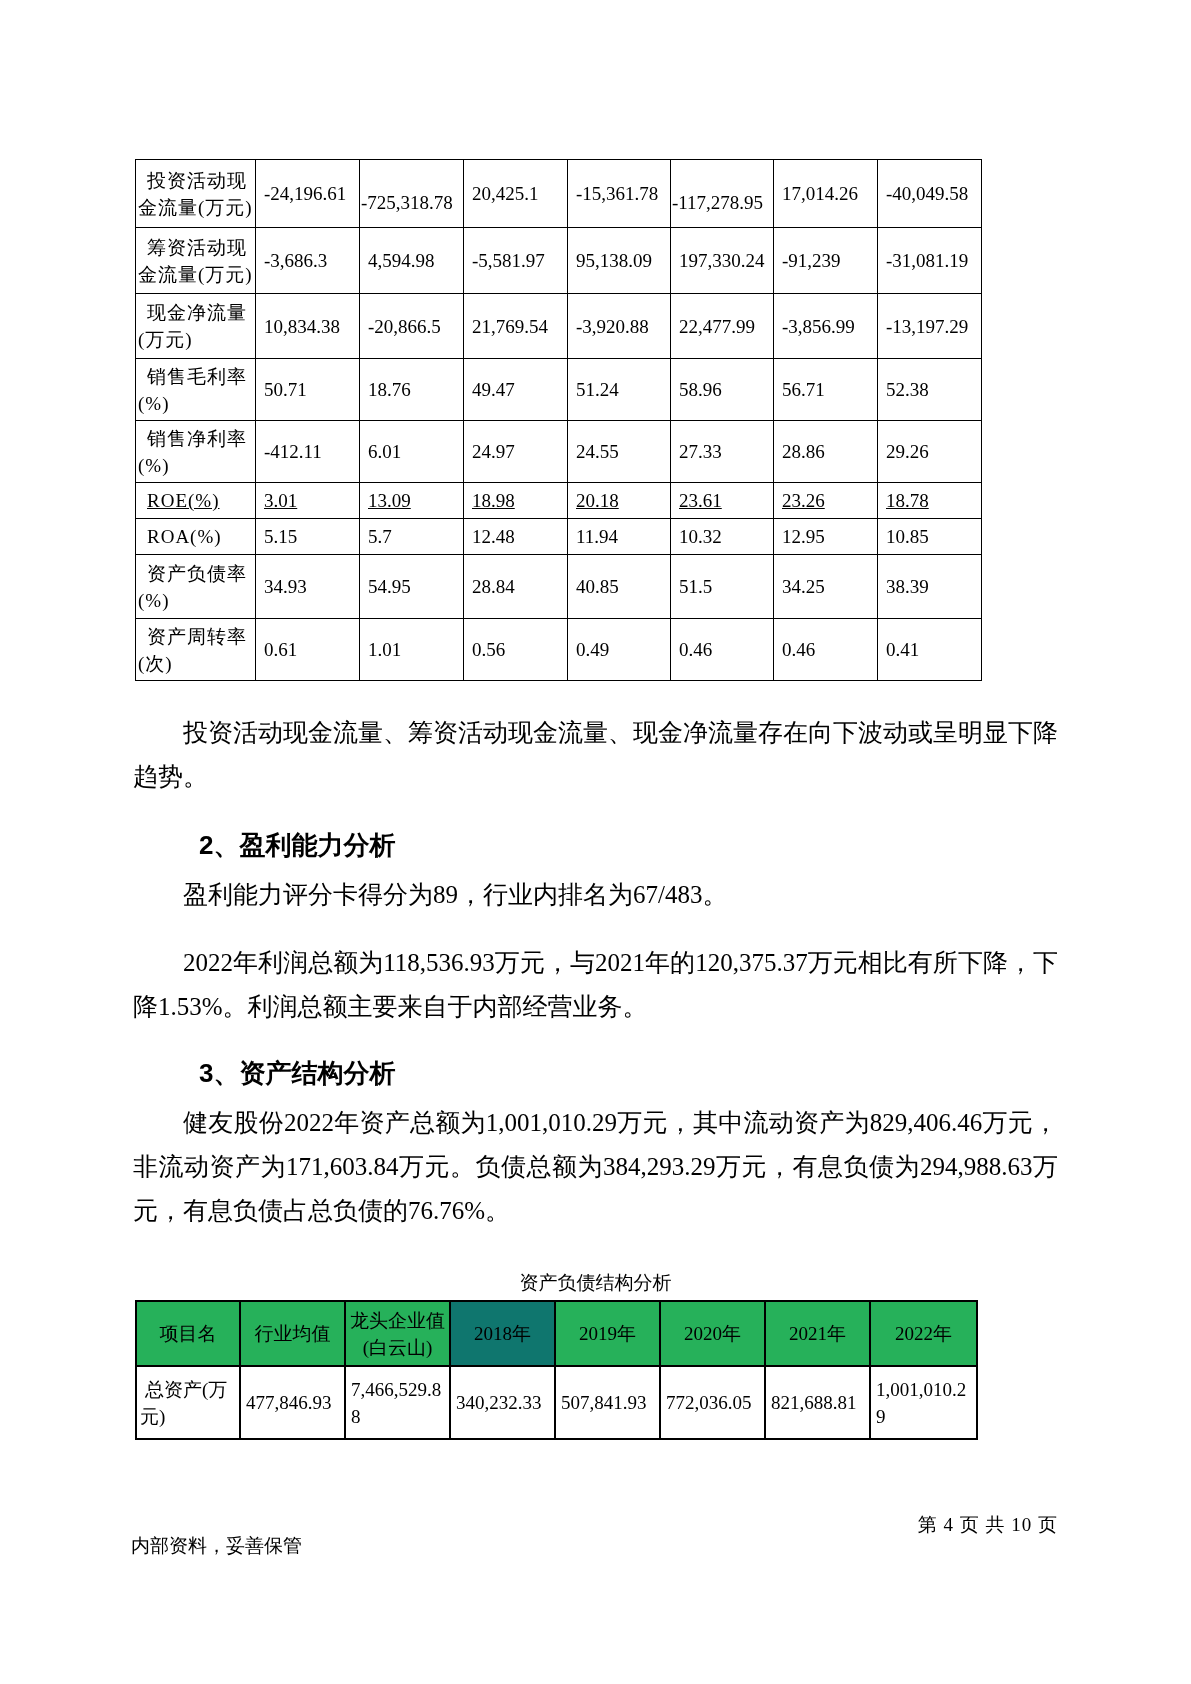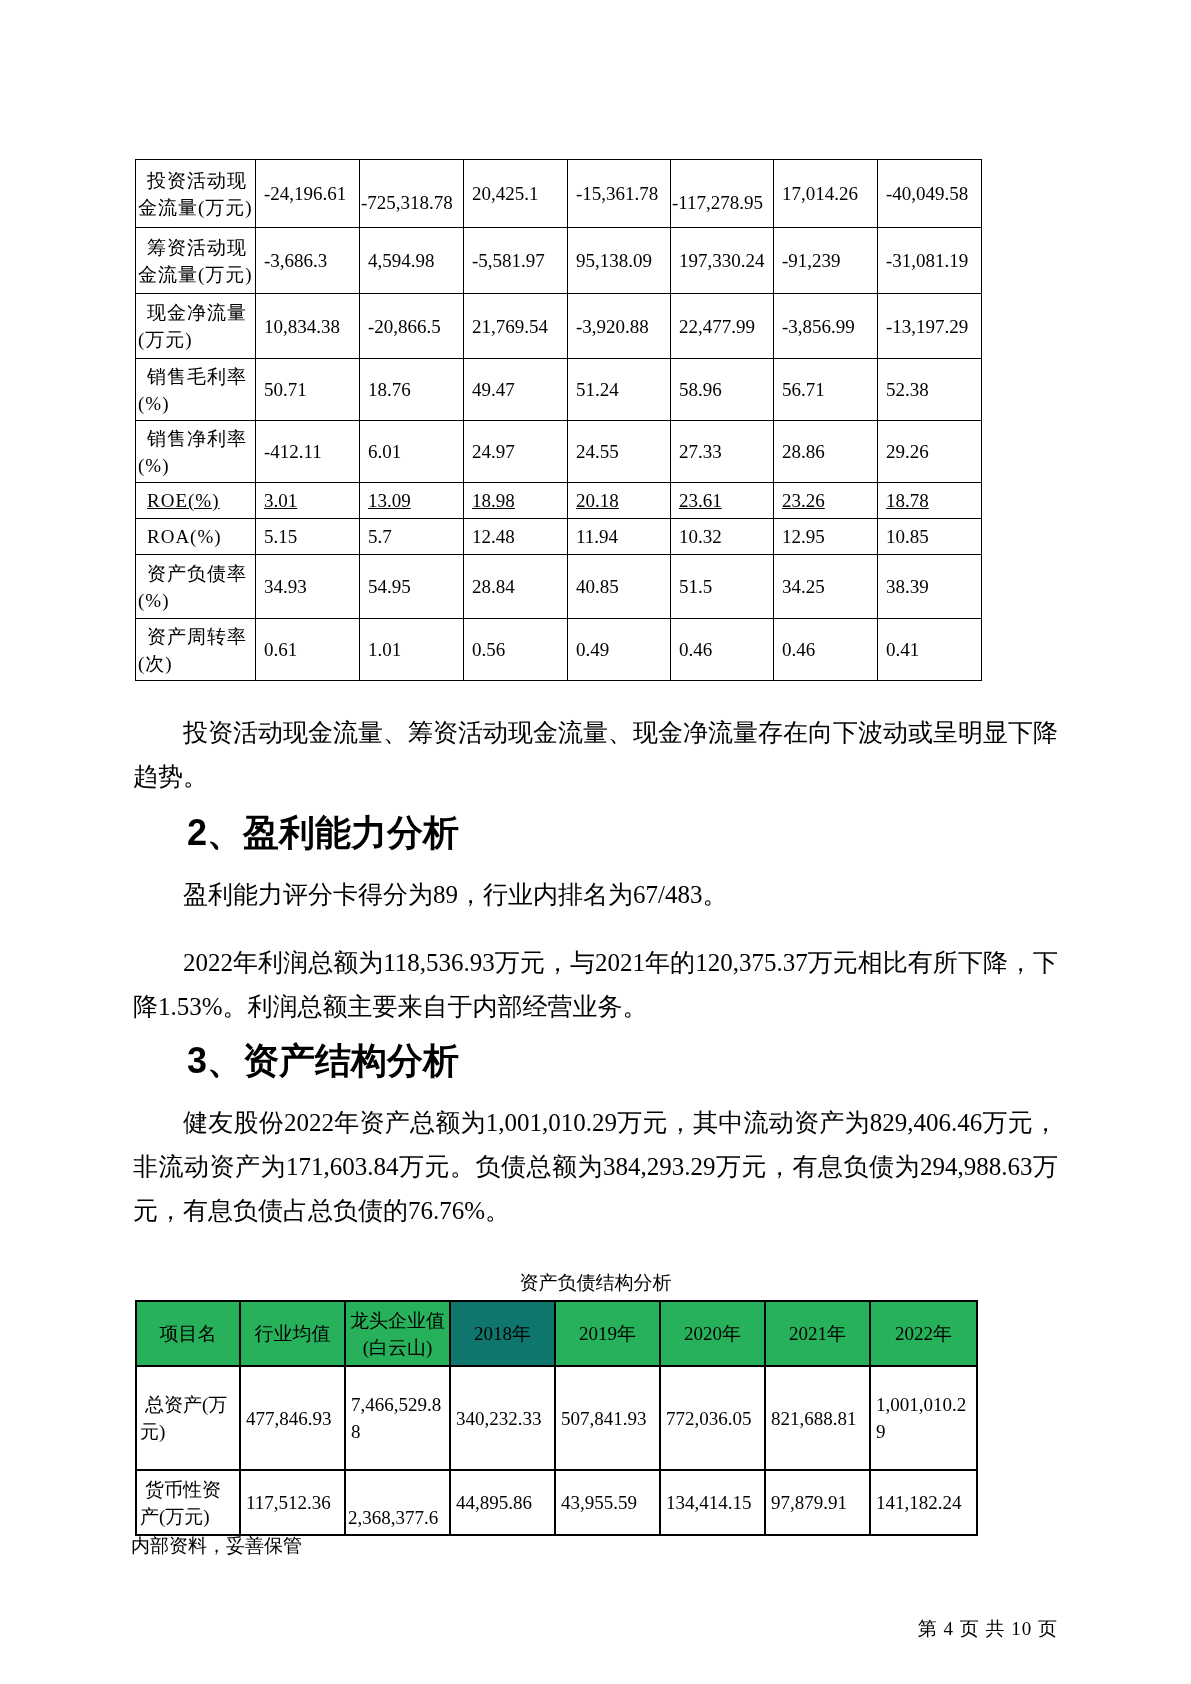--- a/index.html
+++ b/index.html
@@ -39,23 +39,23 @@
     padding-bottom:11px;
   }
   
   .para{
     position:absolute;left:133px;width:925px;
     font-size:25px;line-height:44px;
     text-align:justify;text-indent:50px;
     margin:0;
   }
   .hd{
-    position:absolute;left:183px;margin:4px;
+    position:absolute;left:183px;margin:16px;
     font-family:"Liberation Sans","DejaVu Sans",sans-serif;
-    font-weight:bold;font-size:36px;line-height:34px;
+    font-weight:bold;font-size:26px;line-height:34px;
   }
   .caption{
     position:absolute;left:133px;width:925px;
     font-size:19px;text-align:center;
   }
   
   table.bal{
     position:absolute;left:135px;top:1300px;
     border-collapse:collapse;table-layout:fixed;
     width:841px;
@@ -81,21 +81,21 @@
     vertical-align:bottom;white-space:nowrap;
     padding-left:2px;padding-bottom:3px;
   }
   
   .footer-left{
     position:absolute;left:131px;top:1533px;
     font-family:"Liberation Sans","DejaVu Sans",sans-serif;
     font-size:19px;
   }
   .footer-right{
-    position:absolute;right:133px;top:1616px;
+    position:absolute;right:133px;top:1512px;
     font-size:19px;letter-spacing:1px;
   }
 </style>
 </head>
 <body>
 
 <div class="page">
 
   <table class="fin">
     <colgroup>
@@ -233,38 +233,28 @@
           <th style="background: rgb(38, 177, 90);">行业均值</th>
           <th style="background: rgb(38, 177, 90);">龙头企业值(白云山)</th>
           <th style="background: #0f766e;">2018年</th>
           <th style="background: rgb(38, 177, 90);">2019年</th>
           <th style="background: rgb(38, 177, 90);">2020年</th>
           <th style="background: rgb(38, 177, 90);">2021年</th>
           <th style="background: rgb(38, 177, 90);">2022年</th>
         </tr>
       </thead>
     <tbody id="bal-tbody">
-        <tr style="height: 104px;">
+        <tr style="height: 73px;">
           <td class="label">总资产(万元)</td>
           <td>477,846.93</td>
           <td>7,466,529.88</td>
           <td>340,232.33</td>
           <td>507,841.93</td>
           <td>772,036.05</td>
           <td>821,688.81</td>
           <td>1,001,010.29</td>
         </tr>
-        <tr style="height: 65px;">
-          <td class="label">货币性资产(万元)</td>
-          <td>117,512.36</td>
-          <td class="vbottom">2,368,377.6</td>
-          <td>44,895.86</td>
-          <td>43,955.59</td>
-          <td>134,414.15</td>
-          <td>97,879.91</td>
-          <td>141,182.24</td>
-        </tr>
       </tbody>
   </table>
 
   <span class="footer-left">内部资料，妥善保管</span>
   <span class="footer-right">第 4 页  共 10 页</span>
 </div>
 
 </body></html>

